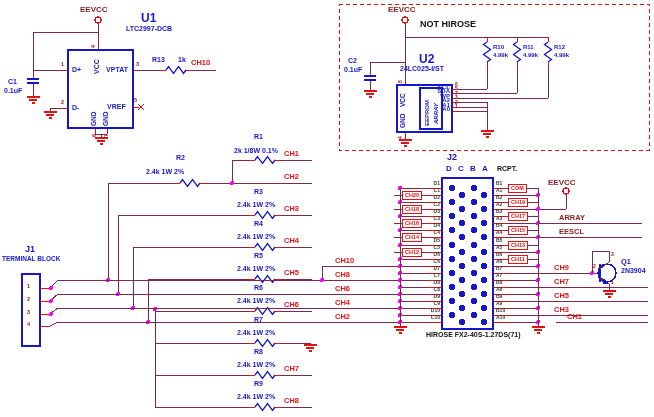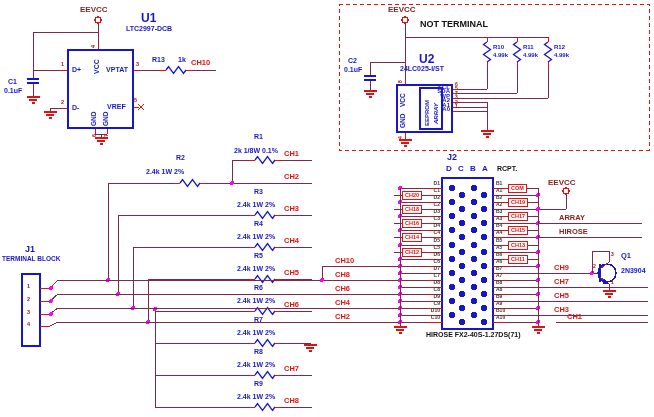--- a/index.html
+++ b/index.html
@@ -378,39 +378,39 @@
       <div class="t c-blue s7 rot" style="left: 93px; top: 74px;">VCC</div>
       <div class="t c-blue s65 rot" style="left: 91px; top: 126px;">GND</div>
       <div class="t c-blue s65 rot" style="left: 103px; top: 126px;">GND</div>
       <div class="t c-pin s55" style="left: 61px; top: 62px;">1</div>
       <div class="t c-pin s55" style="left: 61px; top: 100px;">2</div>
       <div class="t c-pin s55" style="left: 136px; top: 62px;">3</div>
       <div class="t c-pin s55" style="left: 134px; top: 98px;">5</div>
       <div class="t c-pin s55 rot" style="left: 91px; top: 48px;">4</div>
       <div class="t c-pin s55 rot" style="left: 92px; top: 137px;">6</div>
       <div class="t c-pin s55 rot" style="left: 104px; top: 137px;">7</div>
-      <div class="t c-black s9" style="left: 420px; top: 20px;">NOT TERMINAL</div>
+      <div class="t c-black s9" style="left: 420px; top: 20px;">NOT HIROSE</div>
       <div class="t c-blue s7" style="left: 348px; top: 57px;">C2</div>
       <div class="t c-blue s7" style="left: 344px; top: 66px;">0.1uF</div>
       <div class="t c-blue s10" style="left: 419px; top: 53px;">U2</div>
       <div class="t c-blue s7" style="left: 400px; top: 65px;">24LC025-I/ST</div>
       <div class="t c-blue s65 rot" style="left: 400px; top: 107px;">VCC</div>
       <div class="t c-blue s65 rot" style="left: 400px; top: 128px;">GND</div>
       <div class="t c-blue s6 rot" style="left: 424px; top: 126px;">EEPROM</div>
       <div class="t c-blue s6 rot i" style="left: 433px; top: 124px;">ARRAY</div>
       <div class="t c-pin s5 rot" style="left: 398px; top: 83px;">8</div>
       <div class="t c-pin s5 rot" style="left: 398px; top: 139px;">4</div>
       <div class="t c-blue s9" style="left: 25px; top: 245px;">J1</div>
       <div class="t c-blue s65" style="left: 2px; top: 256px;">TERMINAL BLOCK</div>
       <div class="t c-blue s9" style="left: 447px; top: 153px;">J2</div>
       <div class="t c-black s7" style="left: 497px; top: 165px;">RCPT.</div>
       <div class="t c-black s7" style="left: 426px; top: 331px;">HIROSE  FX2-40S-1.27DS(71)</div>
       <div class="t c-maroon s75" style="left: 559px; top: 214px;">ARRAY</div>
-      <div class="t c-maroon s75" style="left: 559px; top: 228px;">HIROSE</div>
-      <div class="t c-blue s75" style="left: 621px; top: 252px;">Q1</div>
+      <div class="t c-maroon s75" style="left: 559px; top: 228px;">EESCL</div>
+      <div class="t c-blue s75" style="left: 621px; top: 258px;">Q1</div>
       <div class="t c-blue s7" style="left: 621px; top: 267px;">2N3904</div>
       <div class="t c-pin s5" style="left: 593px; top: 264px;">2</div>
       <div class="t c-pin s5" style="left: 611px; top: 252px;">3</div>
       <div class="t c-pin s5" style="left: 611px; top: 280px;">1</div>
       <div class="t c-blue s6 ra" style="left: 450px; top: 84px;">SCL</div>
       <div class="t c-pin s5" style="left: 455px; top: 82px;">6</div>
       <div class="t c-blue s6 ra" style="left: 450px; top: 88px;">SDA</div>
       <div class="t c-pin s5" style="left: 455px; top: 86px;">5</div>
       <div class="t c-blue s6 ra" style="left: 450px; top: 93px;">WP</div>
       <div class="t c-pin s5" style="left: 455px; top: 91px;">7</div>

